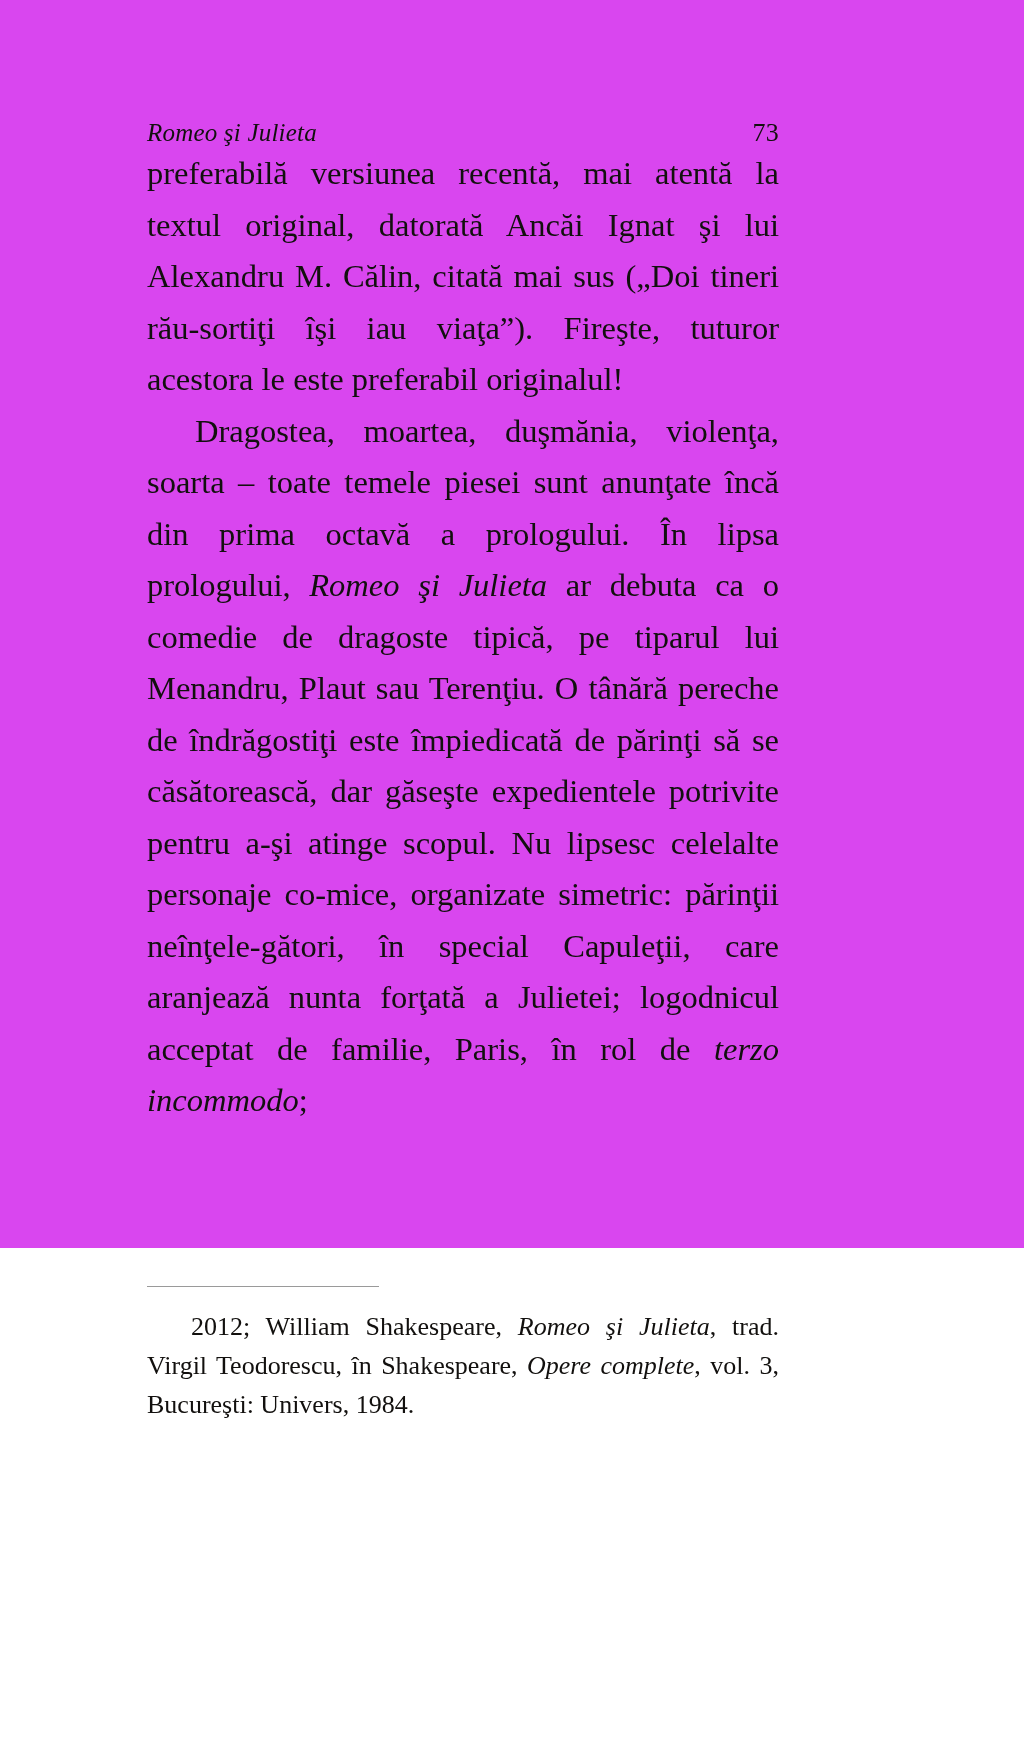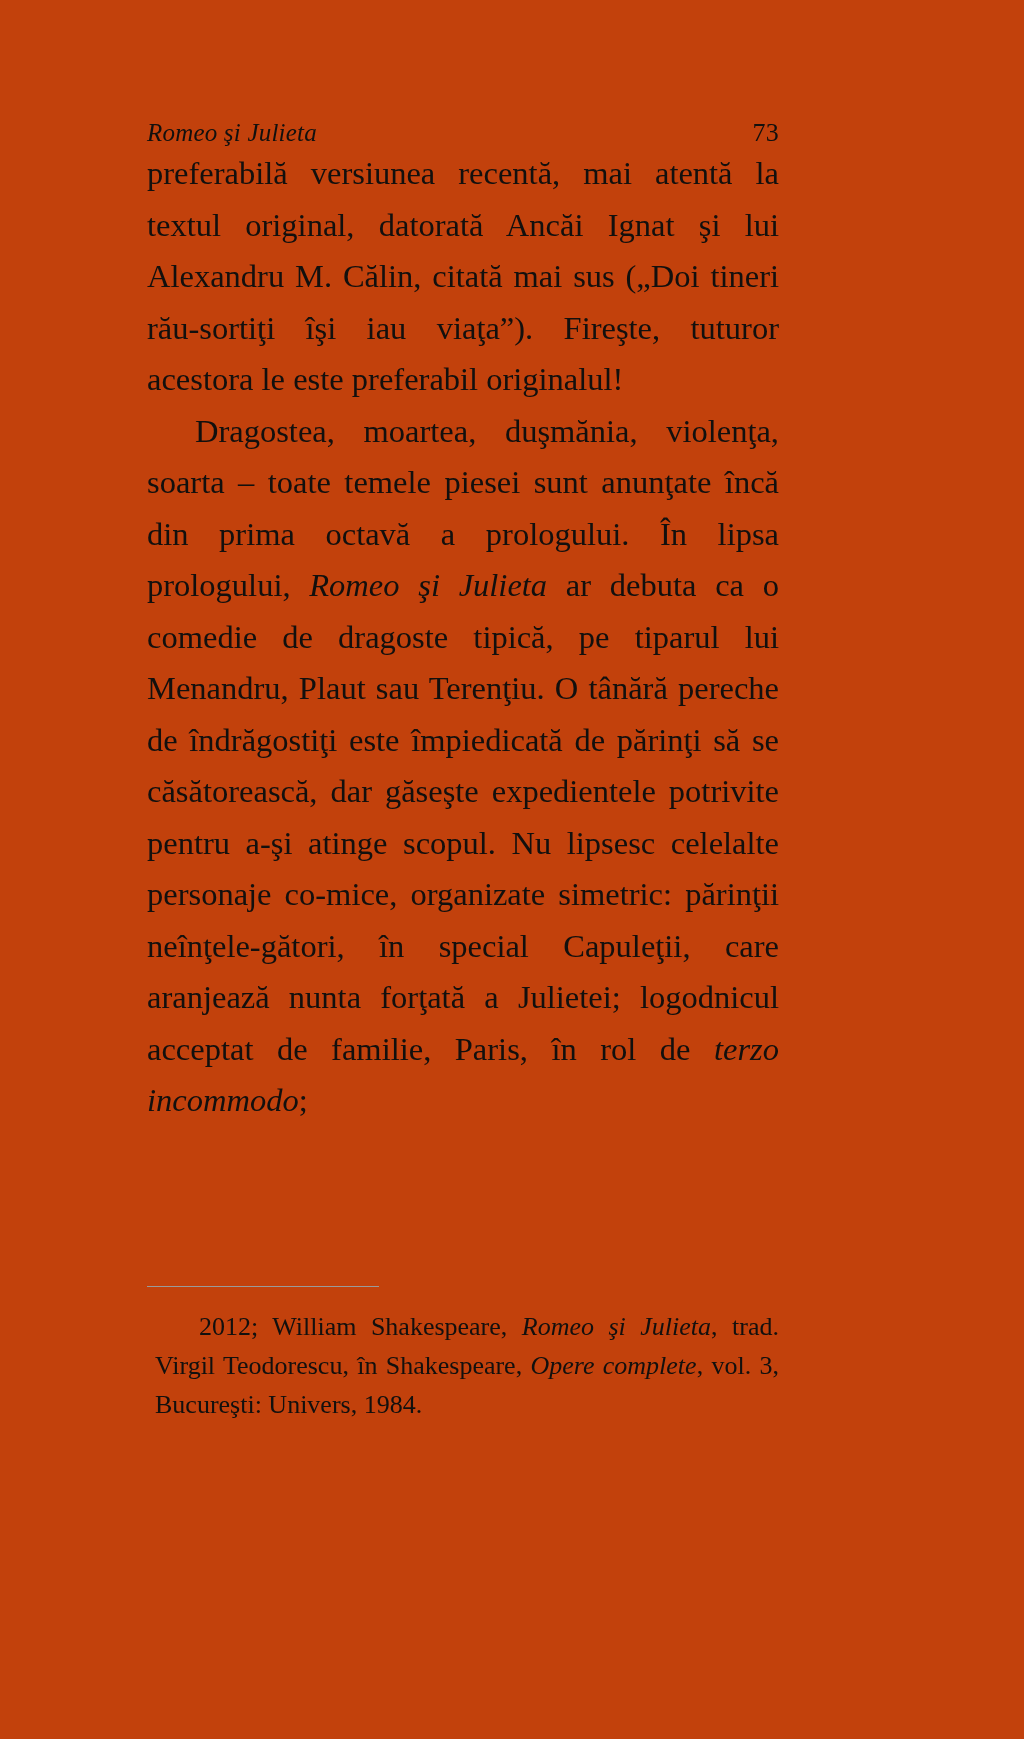--- a/index.html
+++ b/index.html
@@ -12,22 +12,22 @@
     height: 1739px;
     font-family: "Liberation Serif", serif;
     color: #12100e;
     position: relative;
     overflow: hidden;
   }
   .page {
     position: absolute;
     left: 0; top: 0;
     width: 1024px;
-    height: 1739px;
-    background: #c2410c;
+    height: 1248px;
+    background: #d946ef;
   }
   .content {
     position: absolute;
     left: 147px;
     top: 118px;
     width: 632px;
   }
   .running-head {
     display: flex;
     align-items: baseline;
@@ -70,21 +70,20 @@
     width: 232px;
     height: 1px;
     background: #9a9a9a;
     margin: 0 0 20px 0;
   }
   .footnote {
     font-size: 26px;
     line-height: 39px;
     text-align: justify;
     text-indent: 44px;
-    margin-left: 8px;
   }
   .footnote em {
     font-style: italic;
   }
 </style>
 </head>
 <body>
 
 <div class="page">
 

